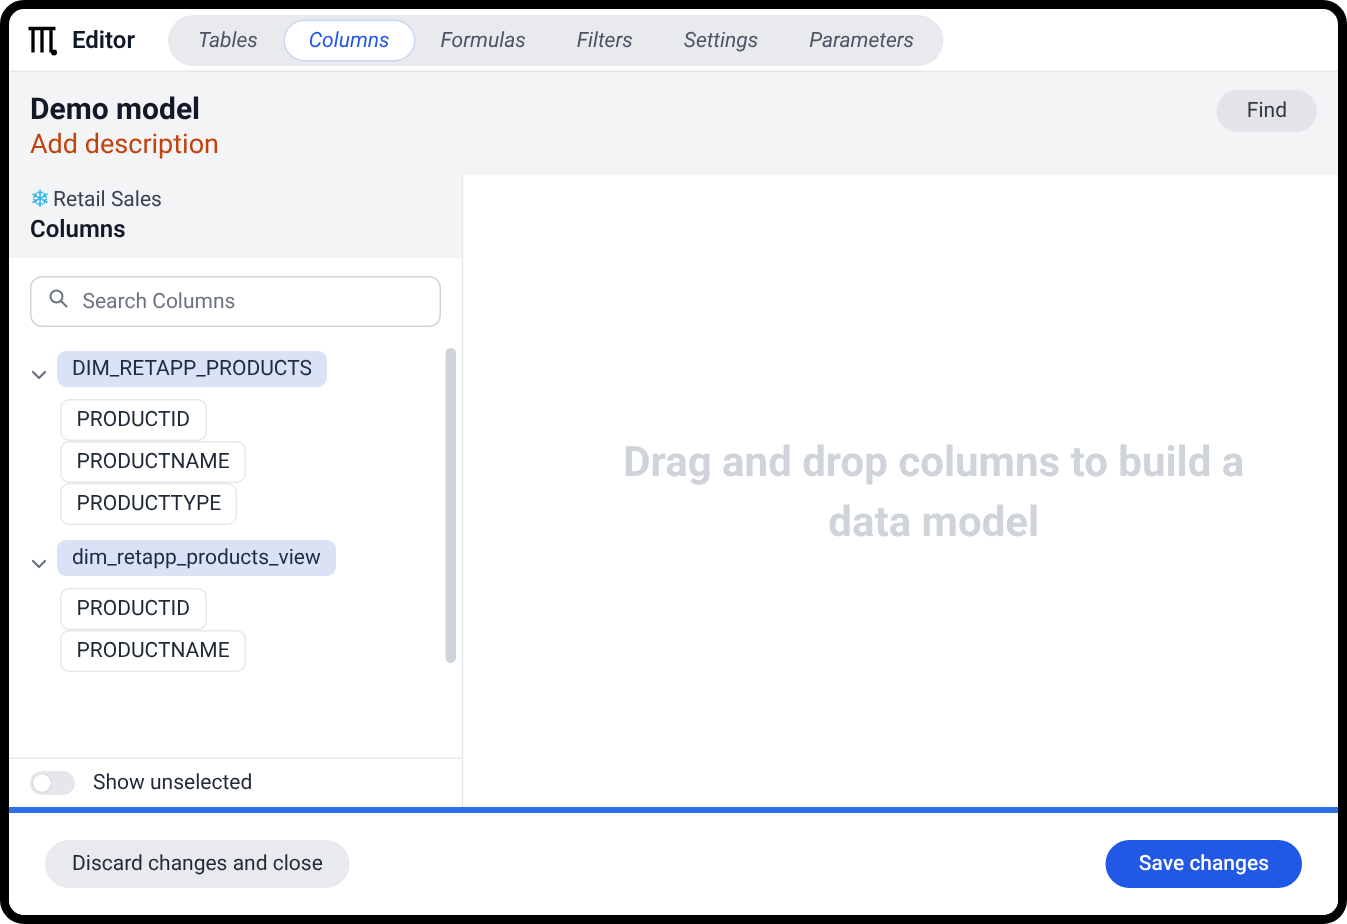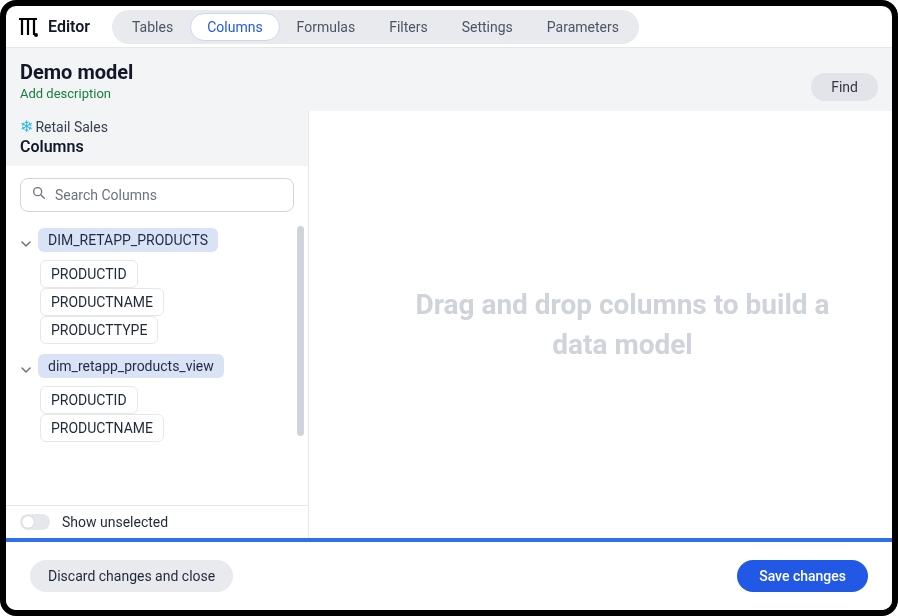--- a/index.html
+++ b/index.html
@@ -46,47 +46,48 @@
       padding: 3px;
       margin-left: 12px;
     }
     .tab {
       padding: 5px 16px;
       font-size: 14px;
       color: #4b5563;
       border-radius: 999px;
       cursor: pointer;
       border: 1px solid transparent;
+      font-style: italic;
     }
     .tab.active {
       background: #fff;
       color: #2158e6;
       border: 1px solid #c9d6f4;
     }
     
     .header {
       background: #f3f4f6;
       padding: 12px 14px 10px 14px;
       display: flex;
-      align-items: flex-end;
+      align-items: flex-start;
       justify-content: space-between;
     }
     .header-left {
       display: flex;
       flex-direction: column;
       gap: 2px;
     }
     .model-title {
       font-size: 20px;
       font-weight: 700;
       color: #111827;
     }
     .model-desc {
-      font-size: 13px;
-      color: #15803d;
+      font-size: 18px;
+      color: #c2410c;
     }
     .find-btn {
       background: #e2e4e9;
       color: #343741;
       padding: 6px 20px;
       border-radius: 999px;
       font-size: 14px;
       cursor: pointer;
       border: none;
     }

